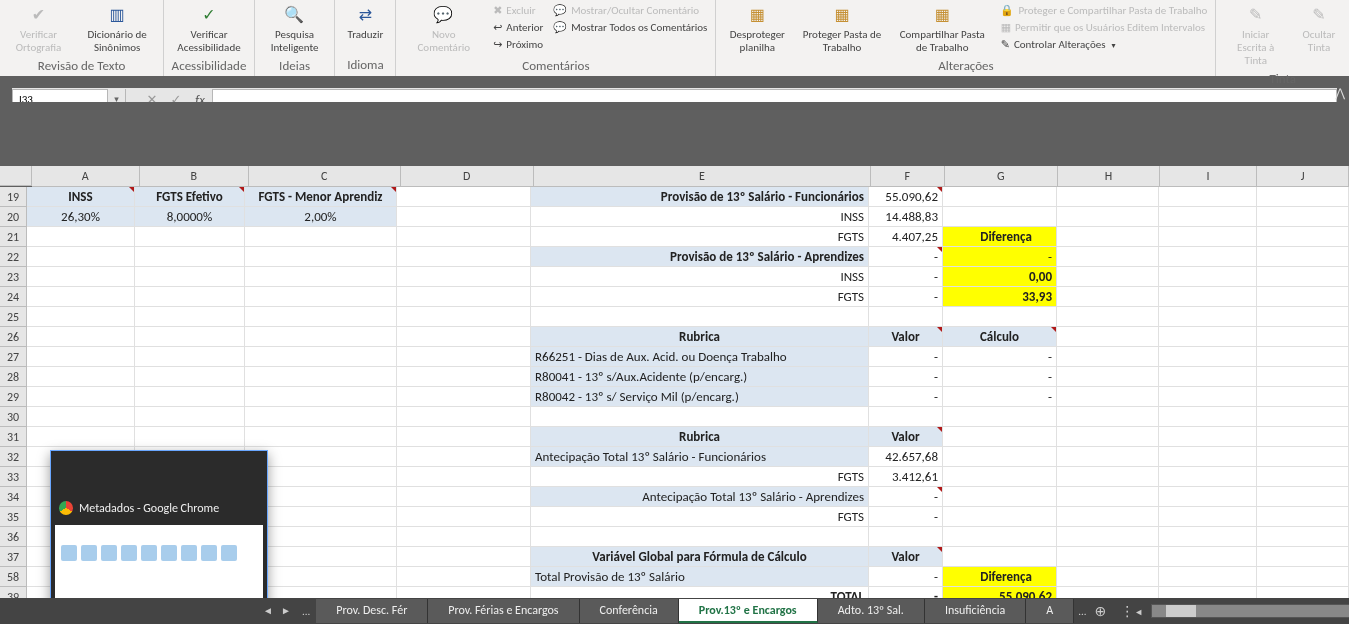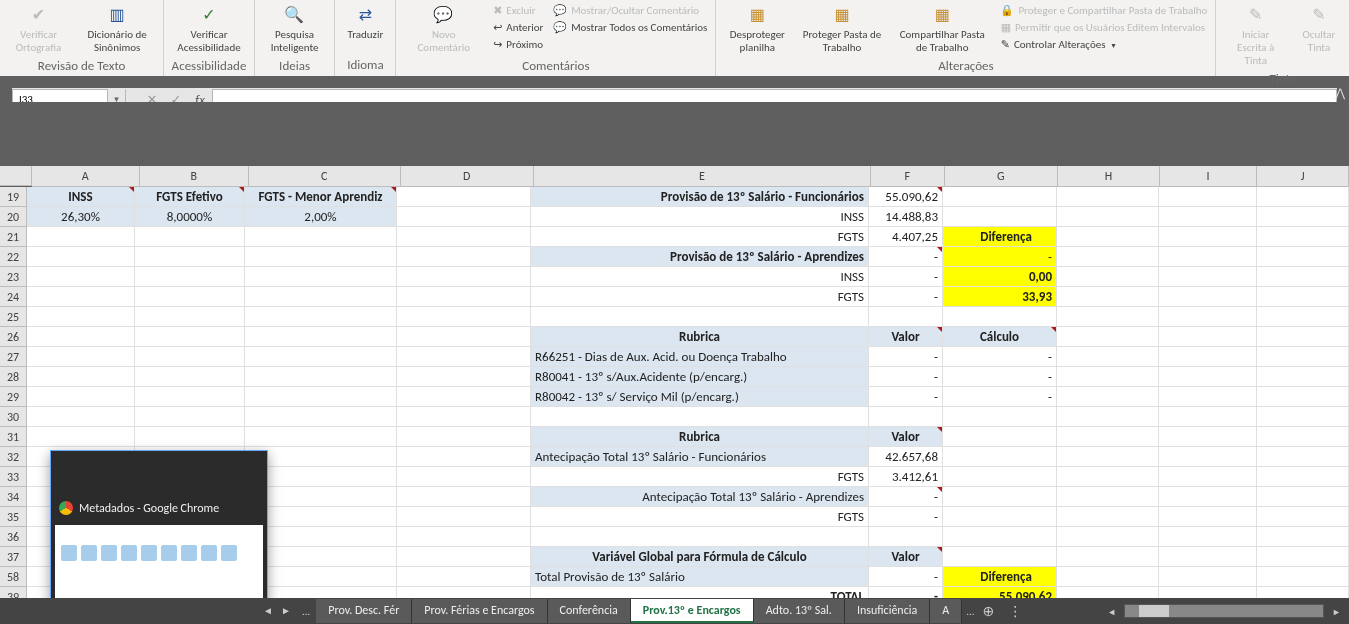--- a/index.html
+++ b/index.html
@@ -49,21 +49,21 @@
 .cE { width: 338px; } .cF { width: 74px; } .cG { width: 114px; } .cH { width: 102px; }
 .cI { width: 98px; } .cJ { width: 92px; }
 
 .corner { width: 32px; height: 20px; background: #e6e6e6; border-right: 1px solid #bcbcbc; border-bottom: 1px solid #bcbcbc; }
 .header-row { display: flex; }
 
 
 .sheet-tabs { position: absolute; bottom: 0; left: 0; right: 0; height: 26px; background: #444; display: flex; align-items: center; padding-left: 260px; }
 .sheet-nav { display: flex; gap: 2px; margin-right: 8px; }
 .sheet-nav-btn { width: 16px; height: 16px; color: #ccc; font-size: 10px; text-align: center; line-height: 16px; cursor: pointer; }
-.sheet-tab { padding: 4px 12px; background: #5a5a5a; color: #eee; font-size: 12px; border-right: 1px solid #333; cursor: pointer; white-space: nowrap; }
+.sheet-tab { padding: 4px 20px; background: #5a5a5a; color: #eee; font-size: 12px; border-right: 1px solid #333; cursor: pointer; white-space: nowrap; }
 .sheet-tab.active { background: #fff; color: #217346; font-weight: 600; border-bottom: 2px solid #217346; }
 .sheet-add { color: #ccc; padding: 0 8px; font-size: 14px; cursor: pointer; }
 .sheet-scroll { flex: 1; display: flex; align-items: center; justify-content: flex-end; gap: 8px; padding-right: 8px; }
 .hscroll { width: 200px; height: 14px; background: #888; border: 1px solid #555; position: relative; }
 .hscroll-thumb { position: absolute; left: 14px; width: 30px; top: 0; bottom: 0; background: #ccc; }
 
 
 .chrome-popup { position: absolute; left: 50px; bottom: 6px; width: 218px; background: #2b2b2b; border: 1px solid #6aa7ff; box-shadow: 0 4px 12px rgba(0,0,0,.4); }
 .chrome-popup-title { display: flex; align-items: center; gap: 6px; padding: 6px 8px; color: #eee; font-size: 12px; margin-top: 44px; }
 .chrome-popup-body { background: #fff; height: 88px; margin: 4px; display: flex; flex-wrap: wrap; gap: 4px; padding: 20px 6px 6px; align-content: flex-start; }

